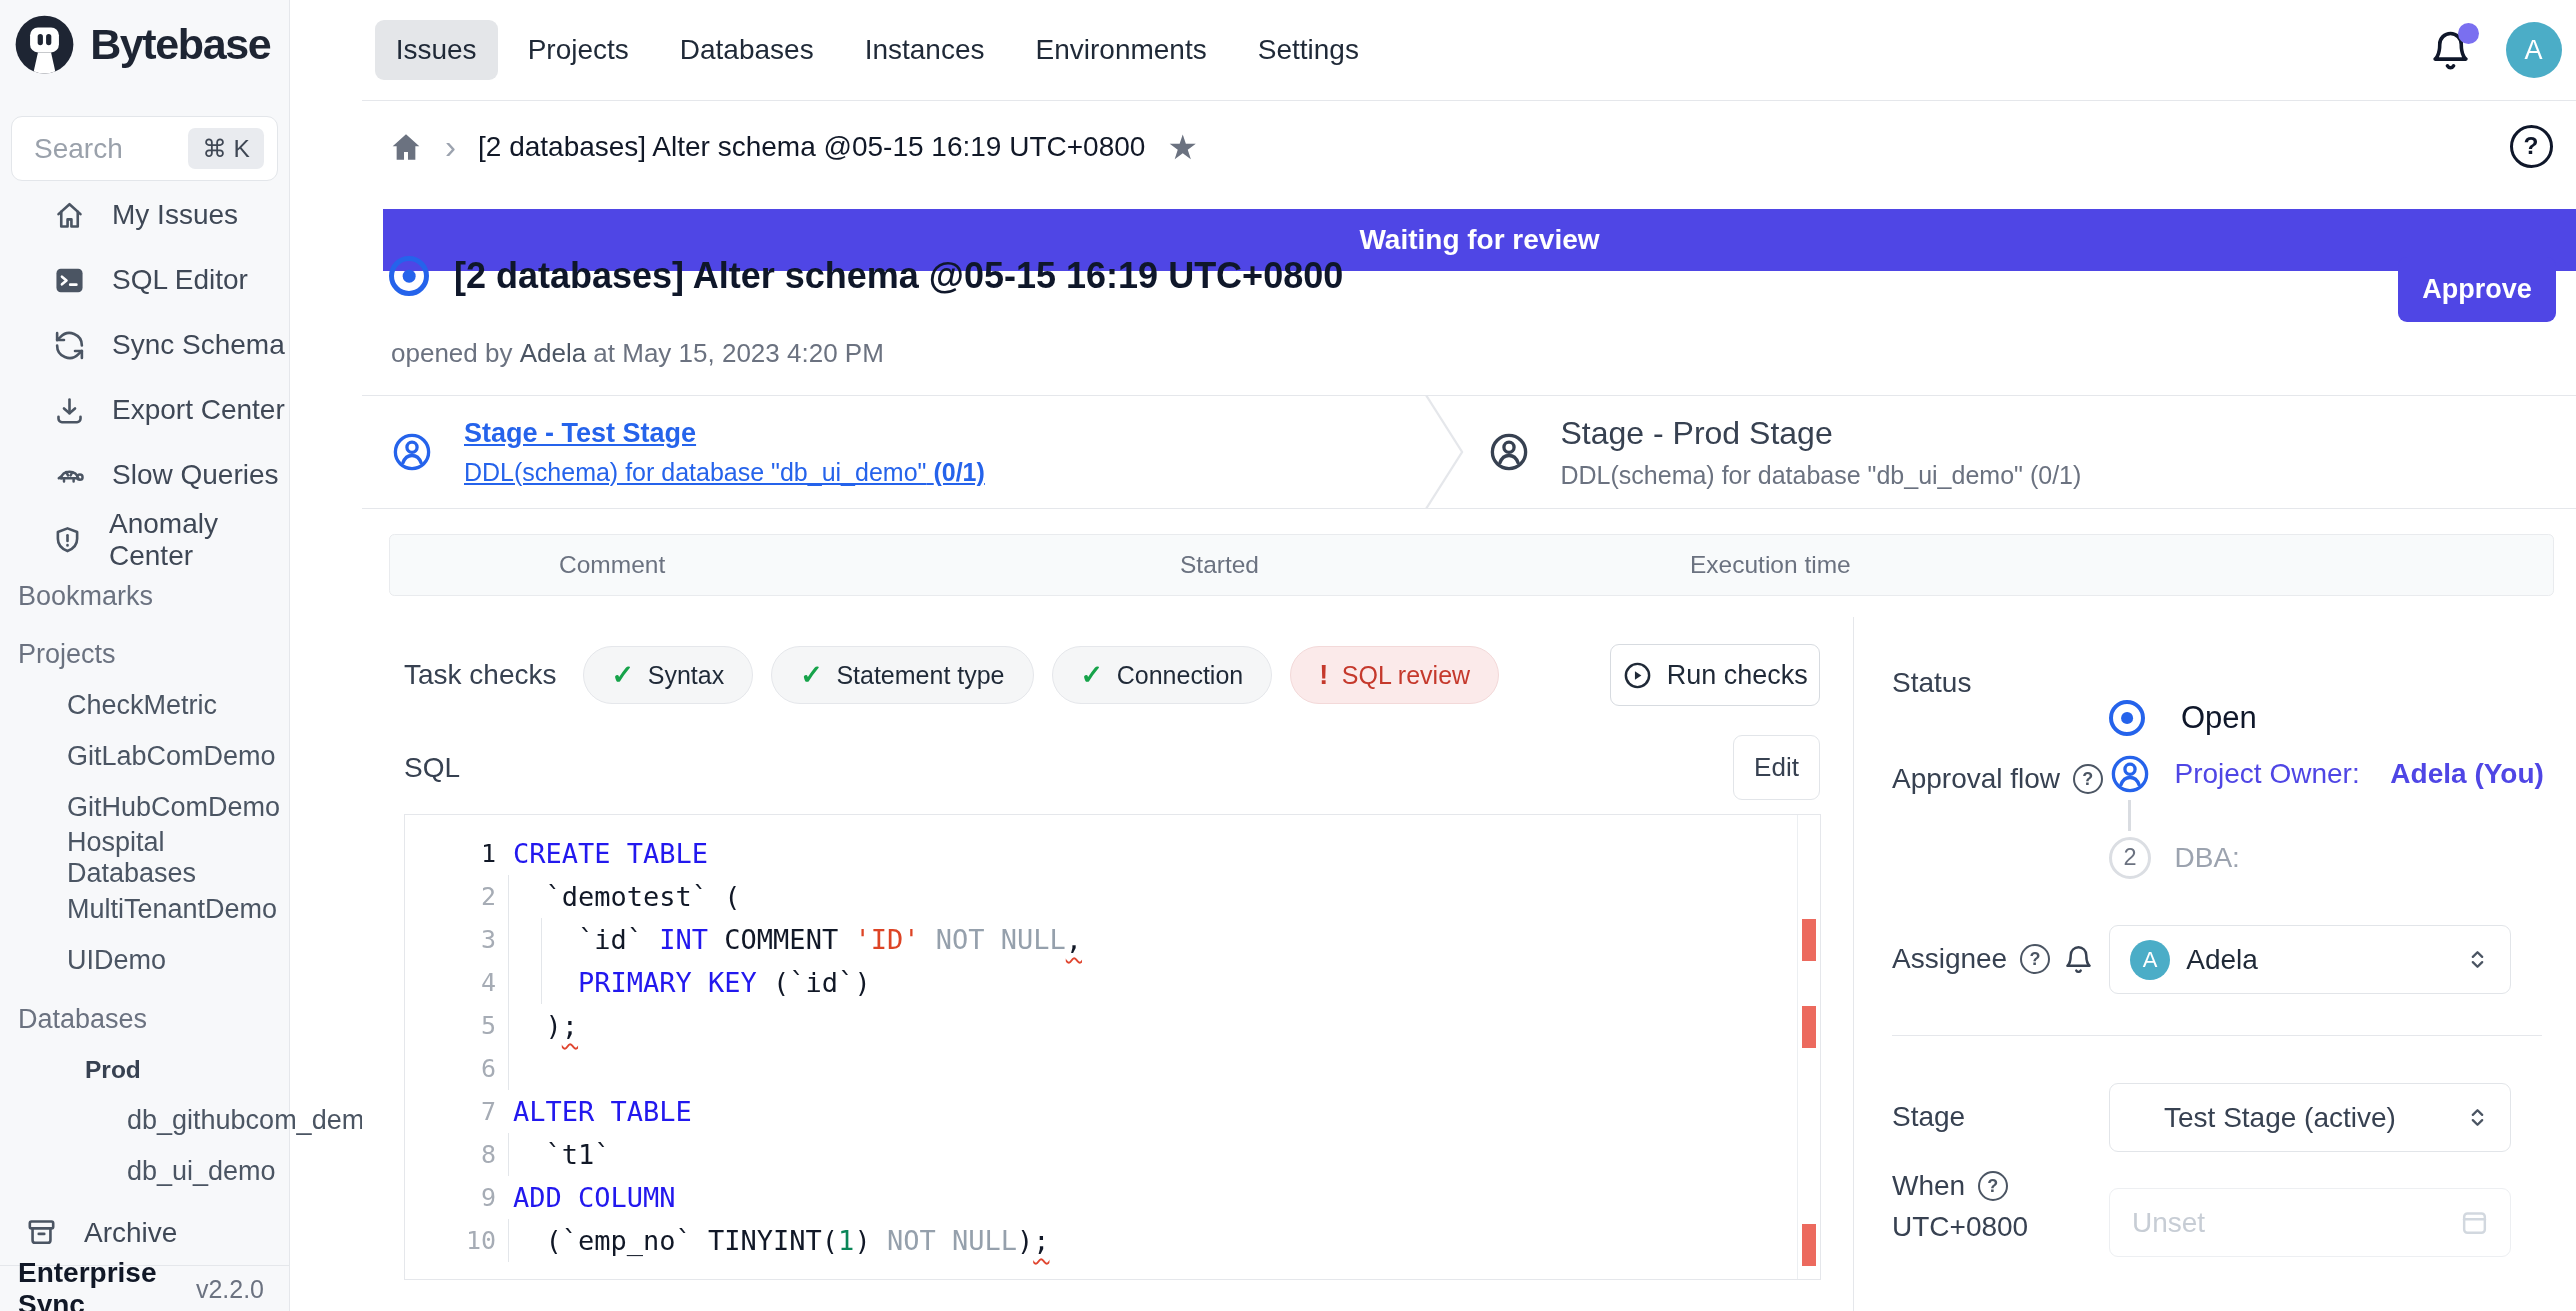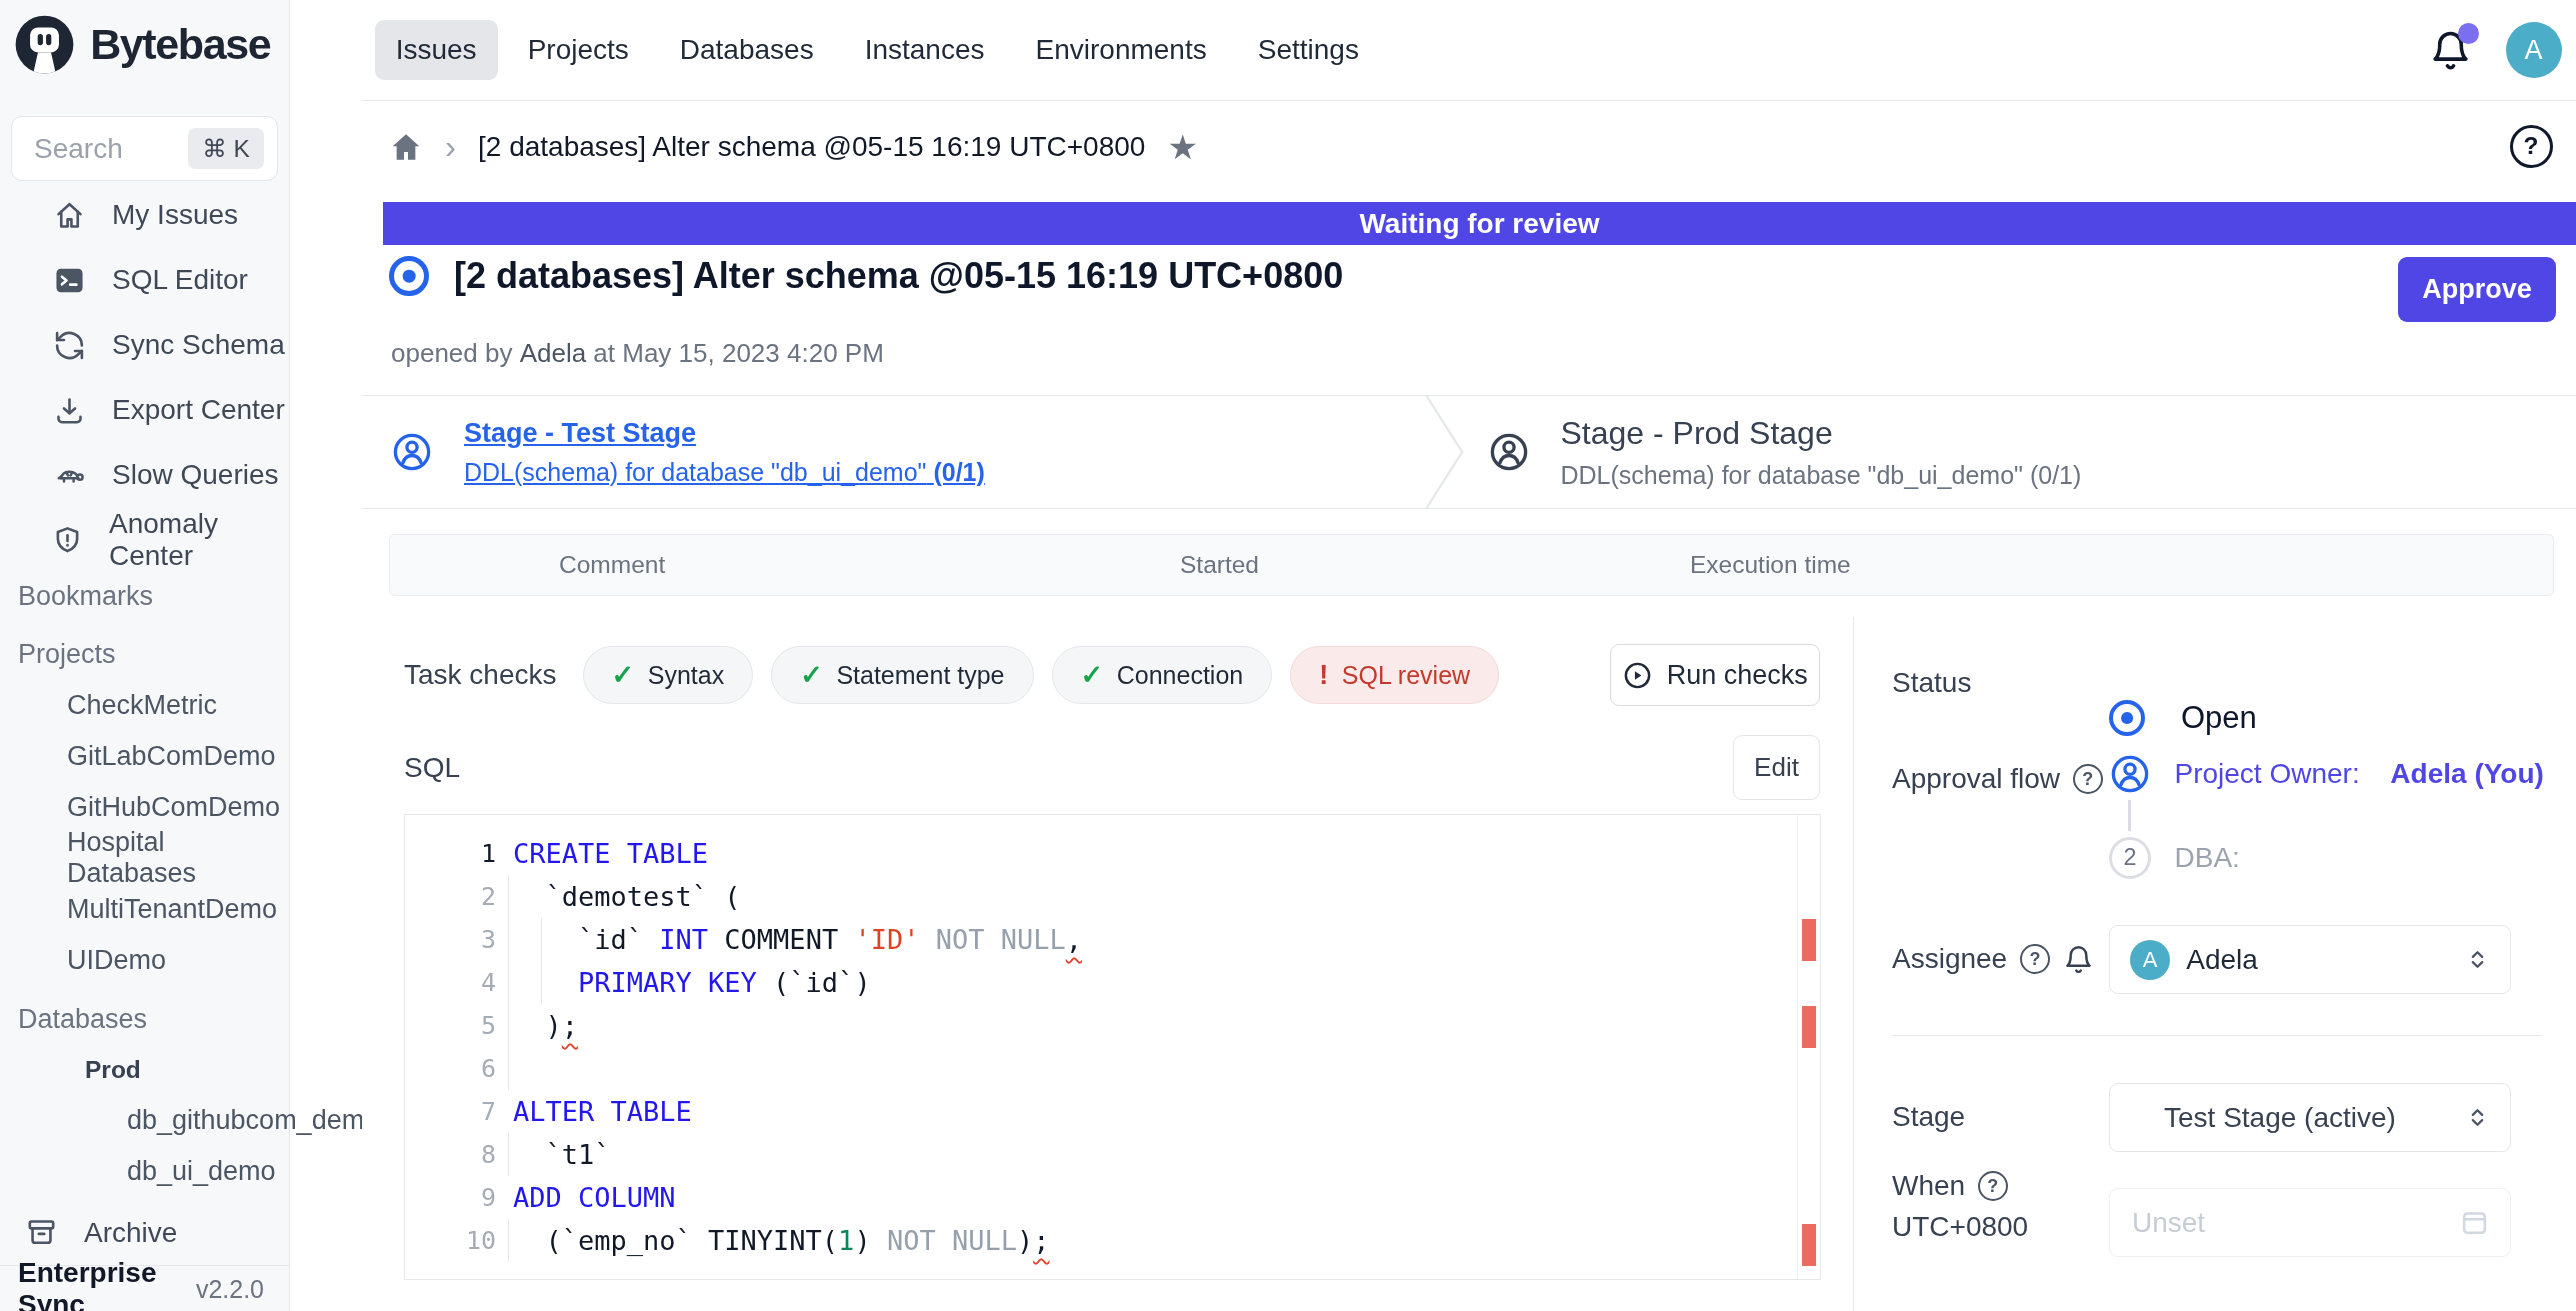--- a/index.html
+++ b/index.html
@@ -50,21 +50,21 @@
 
   
   .main { position: absolute; left: 362px; top: 101px; right: 0; bottom: 0; background: #fff; }
   .crumbs { position: absolute; top: 14.5px; left: 27px; height: 62px; display: flex; align-items: center;
             gap: 22px; font-size: 28px; color: #111827; }
   .crumb-sep { color: #9ca3af; font-size: 33px; }
   .star { color: #6b7280; font-size: 34px; }
   .help-btn { position: absolute; top: 23.5px; right: 23.5px; width: 43px; height: 43px; border: 3.2px solid #0f172a;
               border-radius: 50%; display: flex; align-items: center; justify-content: center;
               font-size: 24.5px; font-weight: 700; color: #0f172a; }
-  .banner { position: absolute; top: 101px; left: 0; right: 0; height: 43px; background: #4f46e5; color: #fff;
+  .banner { position: absolute; top: 108px; left: 0; right: 0; height: 62px; background: #4f46e5; color: #fff;
             display: flex; align-items: center; justify-content: center; font-size: 28px; font-weight: 600; margin-left: 21px; }
   .title-row { position: absolute; top: 154px; left: 27px; display: flex; align-items: center; gap: 25px; }
   .issue-ico { width: 40px; height: 40px; border: 5.4px solid #2563eb; border-radius: 50%; position: relative; }
   .issue-ico::after { content: ""; position: absolute; width: 12.7px; height: 12.7px; border-radius: 50%;
                       background: #2563eb; left: 50%; top: 50%; transform: translate(-50%,-50%); }
   .issue-title { font-size: 36px; font-weight: 700; color: #0f172a; }
   .approve { position: absolute; top: 156px; right: 20px; width: 158px; height: 65px; background: #4f46e5;
              color: #fff; font-size: 27px; font-weight: 600; border: none; border-radius: 9px;
              display: flex; align-items: center; justify-content: center; }
   .byline { position: absolute; top: 237px; left: 29px; font-size: 26px; color: #6b7280; }

